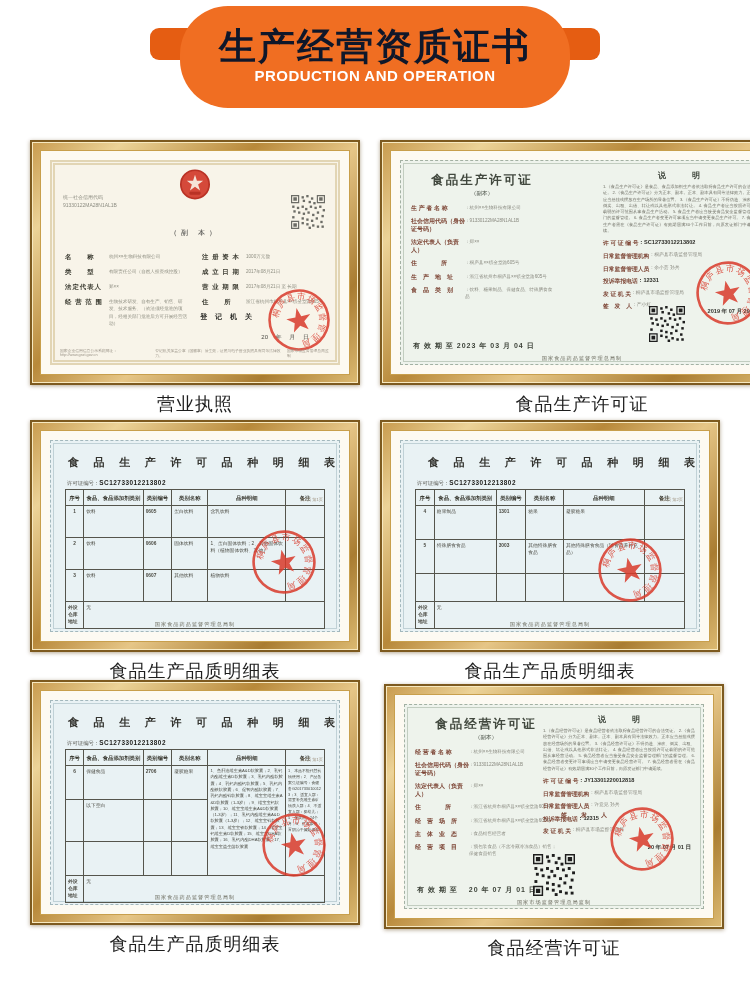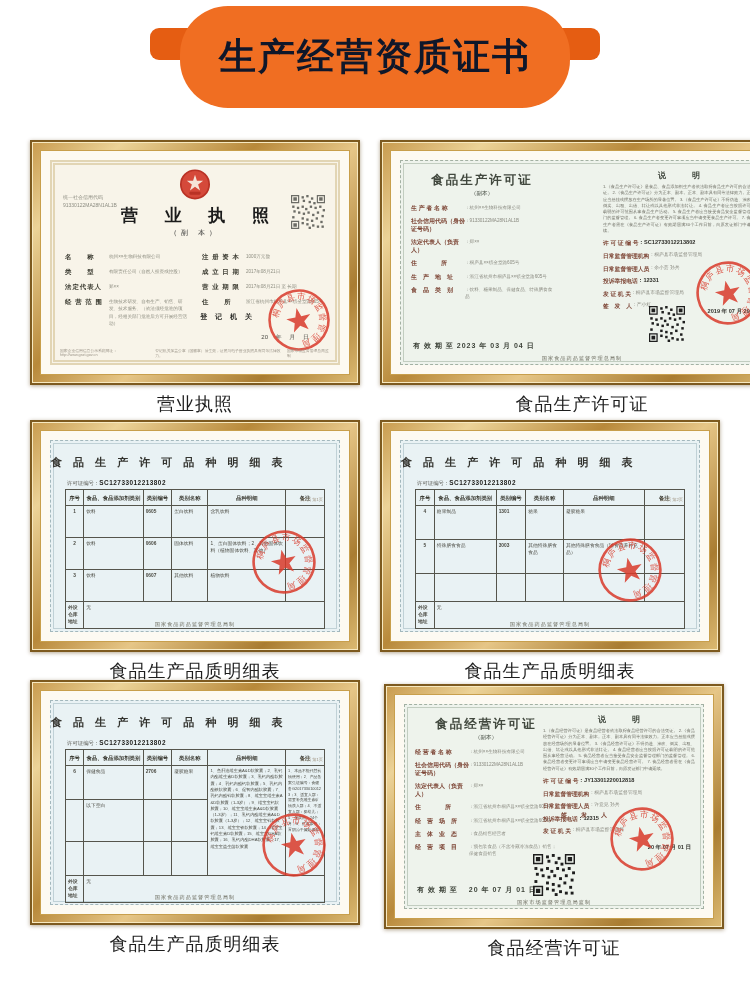--- a/index.html
+++ b/index.html
@@ -73,21 +73,21 @@
   .c2-date{right:6px;bottom:48px;}
   .lic-seal{position:absolute;width:66px;height:66px;}
   .c2-seal{right:2px;bottom:38px;}
   .lic-foot{position:absolute;bottom:2px;left:0;right:0;text-align:center;font-size:5.2px;color:#6d6d60;letter-spacing:1px;}
   .c6-qr{left:128px;bottom:12px;width:42px;height:42px;}
   .c6-seal{right:28px;bottom:36px;}
   .c6-date{right:12px;bottom:56px;}
   .c6-sign{position:absolute;right:92px;bottom:88px;font-size:6px;font-weight:bold;color:#7c4434;letter-spacing:4px;}
 
   
-  .tbl-title{margin:14px 0 0;text-align:left;font-size:11px;font-weight:bold;letter-spacing:4px;color:#33332e;}
+  .tbl-title{margin:14px 0 0;text-align:right;font-size:11px;font-weight:bold;letter-spacing:4px;color:#33332e;font-family:Liberation Mono, monospace;}
   .tbl-lic{margin:9px 0 2px 16px;font-size:5.4px;color:#55554e;}
   .tbl-lic b{font-size:6.4px;color:#22221f;letter-spacing:.5px;}
   .tbl-page{position:absolute;right:16px;top:56px;font-size:4.2px;color:#a09480;}
   table.sched{width:calc(100% - 28px);margin:0 auto;border-collapse:collapse;table-layout:fixed;background:transparent;}
   table.sched th,table.sched td{border:1px solid #55554c;font-size:4.8px;color:#4a4a42;padding:2px;vertical-align:top;word-break:break-all;line-height:1.5;}
   table.sched th{font-size:5.4px;text-align:center;color:#3c3c34;padding:3.5px 1px;vertical-align:middle;}
   table.sched .num{font-weight:bold;text-align:center;}
   table.sched .code{font-weight:bold;}
   .blur{filter:blur(.3px);}
   .tbl-foot{position:absolute;bottom:3px;left:0;right:0;text-align:center;font-size:5.2px;color:#6d6d60;letter-spacing:1px;}
@@ -152,34 +152,34 @@
     </symbol>
   </defs>
 </svg>
 
 <div class="page">
 
   <div class="ribbon-tail tail-left"></div>
   <div class="ribbon-tail tail-right"></div>
   <div class="banner">
     <div class="banner-title">生产经营资质证书</div>
+    <div class="banner-sub">PRODUCTION AND OPERATION</div>
   </div>
 
   <figure class="fig f1 r1" style="margin:0;">
     <div class="frame">
       <div class="mat">
         <div class="paper cream">
           <div class="c1-code">
             <div>统一社会信用代码</div>
             <div>91330122MA28N1AL1B</div>
           </div>
           <svg class="c1-emblem">
               <use href="#emblem-sym"></use>
             </svg>
-          <div class="c1-title">营 业 执 照</div>
           <div class="c1-sub">（副 本）</div>
           <svg class="qr c1-qr">
               <use href="#qr-sym"></use>
             </svg>
           <div class="c1-fields">
             <div class="col">
               <div class="fr">
                   <span class="fl">名　　称</span>
                   <span class="fv">杭州××生物科技有限公司</span>
                 </div>

